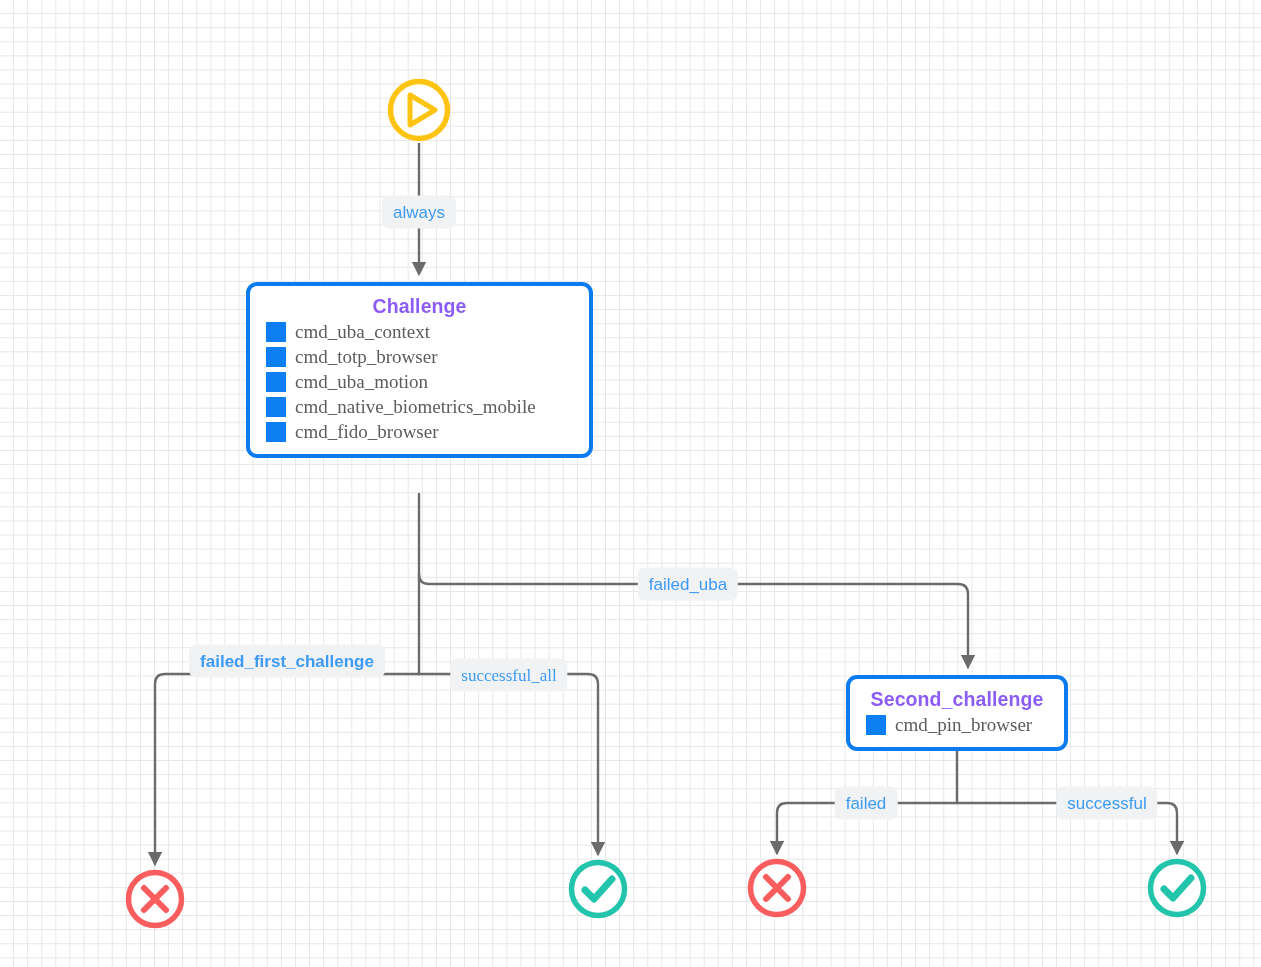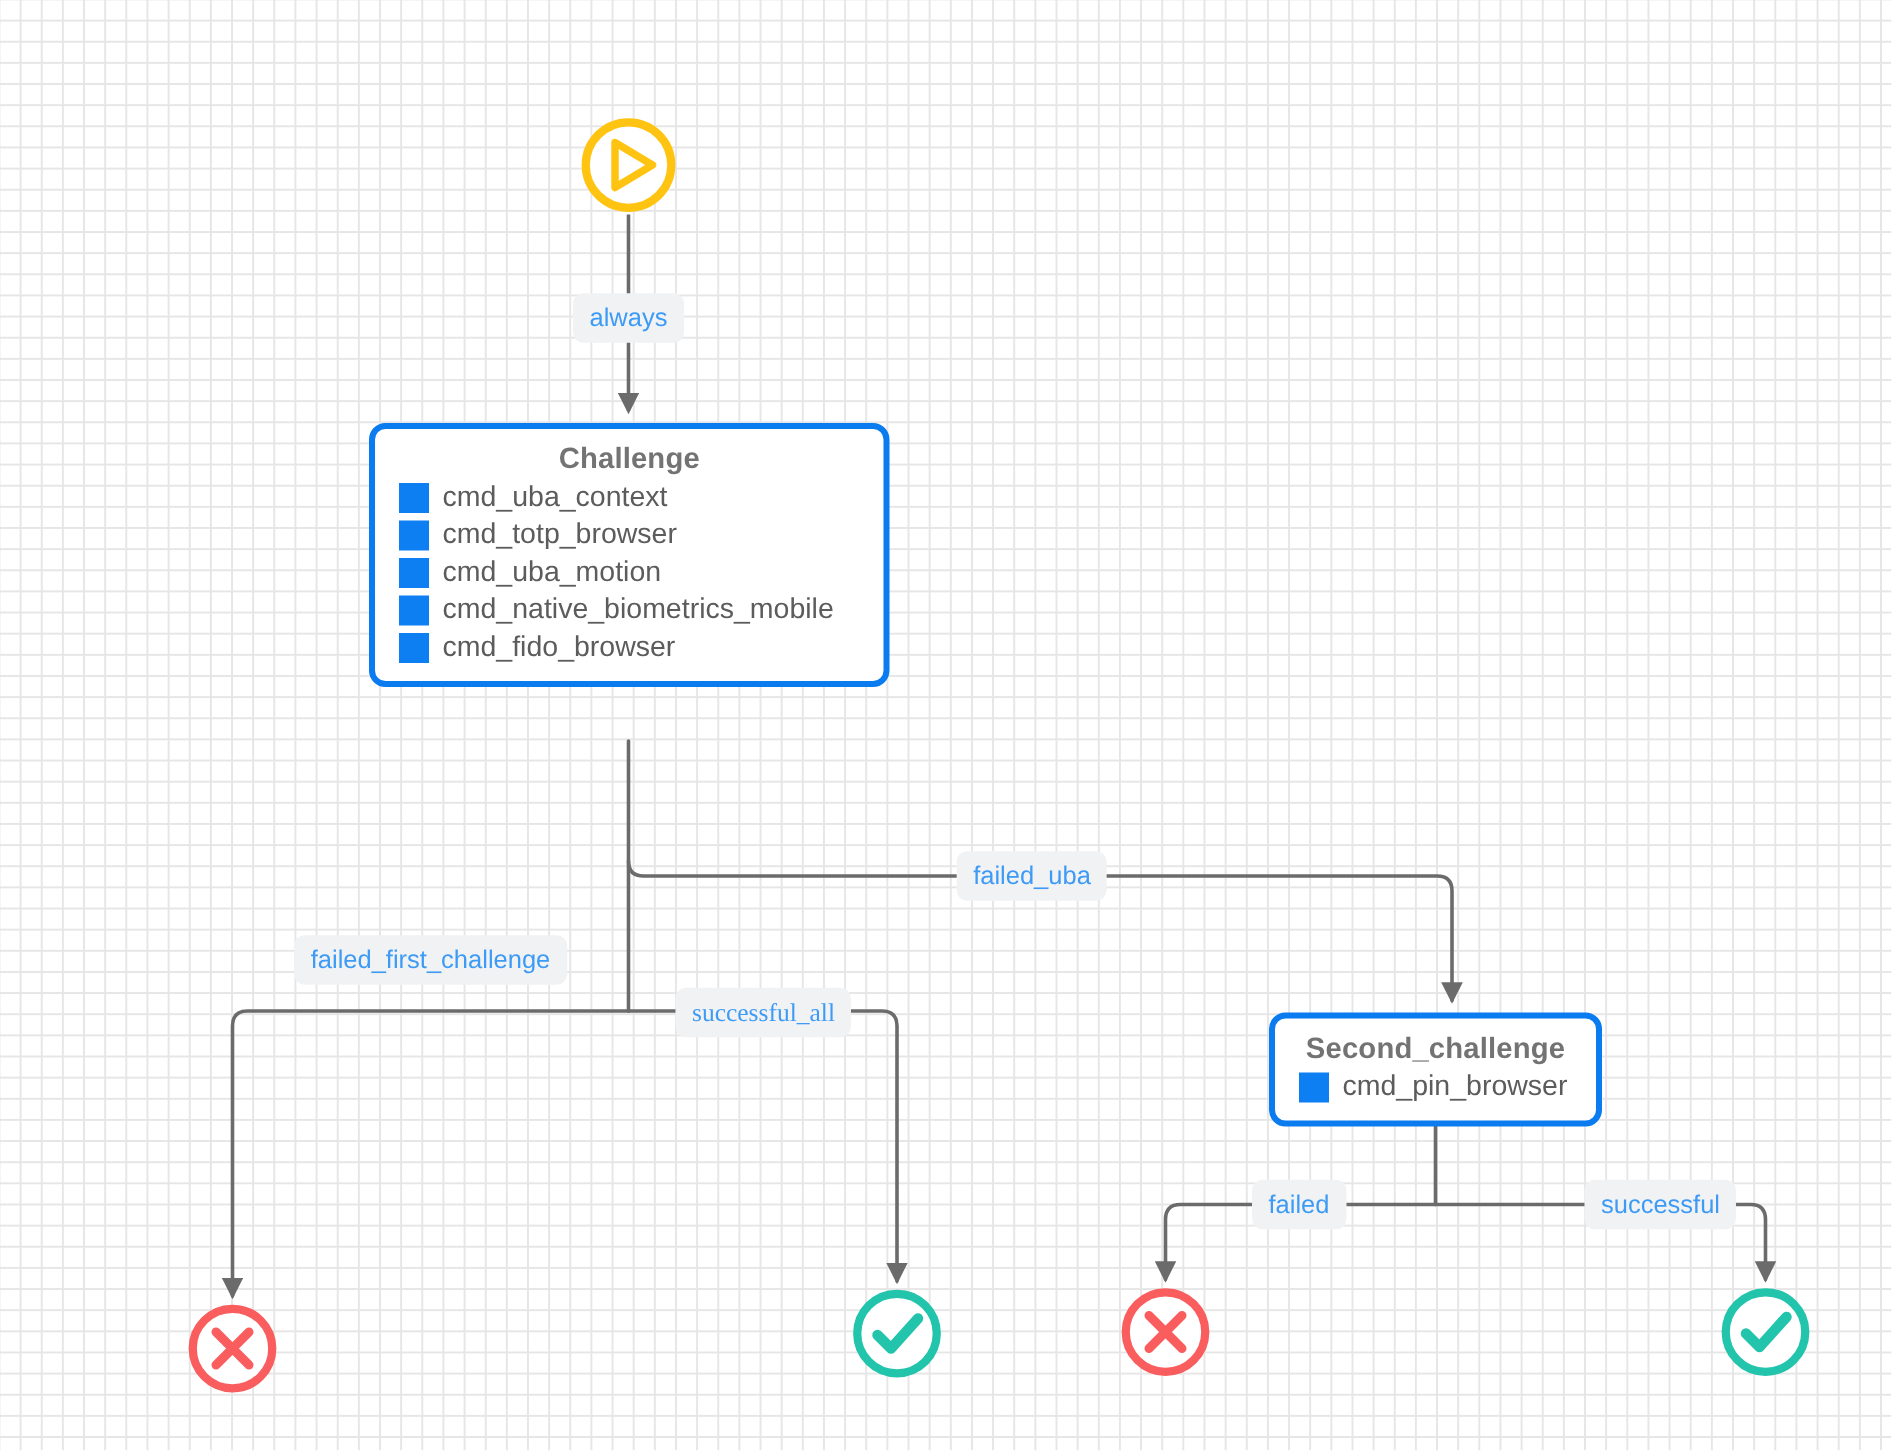--- a/index.html
+++ b/index.html
@@ -35,21 +35,21 @@
     position: absolute;
     box-sizing: border-box;
     background: #ffffff;
     border: 4px solid #0b7bf0;
     border-radius: 11px;
     padding: 9px 16px 12px 16px;
   }
   .node-title {
     font-size: 19.5px;
     font-weight: bold;
-    color: #737373;
+    color: #8b5cf6;
     text-align: center;
     letter-spacing: 0.1px;
     margin-bottom: 4px;
     white-space: nowrap;
   }
   .node-items {
     display: flex;
     flex-direction: column;
     gap: 5px;
   }
@@ -62,20 +62,21 @@
   .item-swatch {
     width: 20px;
     height: 20px;
     flex: 0 0 20px;
     background: #0d7ff2;
   }
   .item-label {
     font-size: 19px;
     color: #5c5c5c;
     line-height: 1.05;
+    font-family: Liberation Serif, serif;
   }
   .terminal {
     position: absolute;
     width: 64px;
     height: 64px;
   }
   .start-node {
     position: absolute;
     width: 68px;
     height: 68px;
@@ -189,21 +190,21 @@
     <svg width="64" height="64" viewBox="0 0 64 64">
       <circle cx="32" cy="32" r="26.5" fill="#ffffff" stroke="#22c4ab" stroke-width="5.5"></circle>
       <path d="M 19 33 L 28 42 L 46 22" fill="none" stroke="#22c4ab" stroke-width="7" stroke-linecap="round" stroke-linejoin="round"></path>
     </svg>
   </div>
 
   <div class="edge-label" style="left:419px; top:212px;text-align:center;">always</div>
 
   <div class="edge-label" style="left:688px; top:584px;">failed_uba</div>
 
-  <div class="edge-label" style="left:287px; top:640px;">failed_first_challenge</div>
+  <div class="edge-label" style="left:287px; top:661px;font-weight:bold;">failed_first_challenge</div>
 
   <div class="edge-label" style="left:509px; top:675px;font-family:Liberation Serif, serif;">successful_all</div>
 
   <div class="edge-label" style="left:866px; top:803px;">failed</div>
 
   <div class="edge-label" style="left:1107px; top:803px;">successful</div>
 
 </div>
 
 </body></html>

